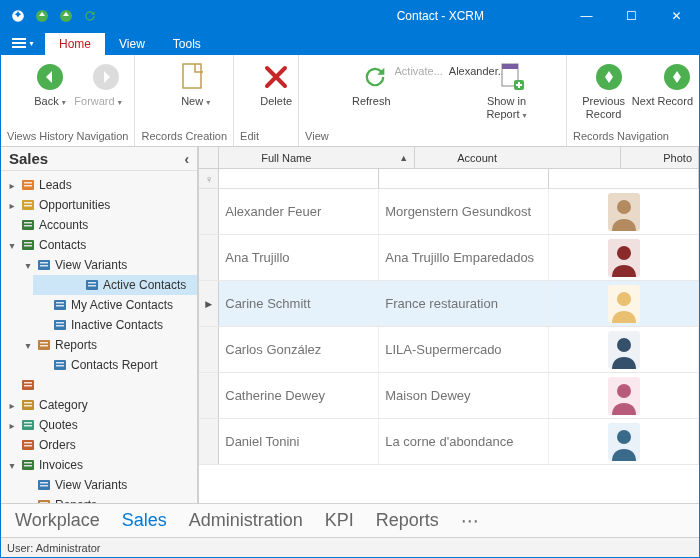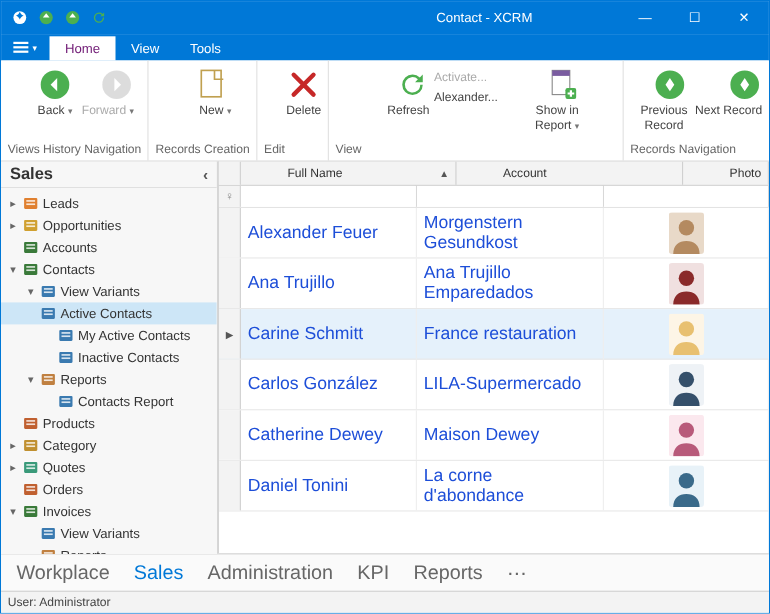--- a/index.html
+++ b/index.html
@@ -11,33 +11,33 @@
   .titlebar .quick { display: flex; align-items: center; gap: 2px; padding-left: 6px; }
   .titlebar .quick .qa { width: 22px; height: 22px; display: flex; align-items: center; justify-content: center; cursor: pointer; }
   .titlebar .title-text { flex: 1; text-align: right; padding-right: 80px; }
   .titlebar .winbtns { display: flex; }
   .titlebar .winbtns .wb { width: 45px; height: 30px; display: flex; align-items: center; justify-content: center; cursor: pointer; }
 
   
   .tabstrip { height: 24px; background: #0078d7; display: flex; align-items: flex-end; font-size: 12px; }
   .filemenu { width: 44px; height: 24px; display: flex; align-items: center; justify-content: center; gap: 3px; color: #fff; cursor: pointer; padding: 0 6px; }
   .rtab { padding: 4px 14px 4px 14px; color: #fff; cursor: pointer; }
-  .rtab.active { background: #fff; color: #701a75; }
+  .rtab.active { background: #fff; color: #b91c1c; }
 
   
   .ribbon { height: 92px; background: #fff; border-bottom: 1px solid #d0d0d0; display: flex; }
   .group { display: flex; flex-direction: column; border-right: 1px solid #e0e0e0; padding: 2px 6px 0 6px; }
   .group .buttons { flex: 1; display: flex; align-items: flex-start; justify-content: center; gap: 4px; padding-top: 2px; }
   .group .glabel { font-size: 11px; color: #666; padding: 2px 0 4px 0; white-space: nowrap; }
   .rbtn { display: flex; flex-direction: column; align-items: flex-end; width: 52px; padding-top: 2px; cursor: pointer; }
   .rbtn .bic { width: 32px; height: 32px; display: flex; align-items: center; justify-content: center; }
   .rbtn .blbl { font-size: 11px; color: #444; text-align: center; line-height: 1.15; margin-top: 2px; white-space: pre; }
   .rbtn.disabled .blbl { color: #aaa; }
   .rbtn.disabled .bic svg { opacity: .35; }
-  .smallstack { display: flex; flex-direction: column; gap: 2px; padding-top:4px; width: 80px; }
+  .smallstack { display: flex; flex-direction: row; gap: 2px; padding-top:4px; width: 80px; }
   .smallbtn { font-size: 11px; color: #444; display:flex; align-items:center; gap:4px; cursor:pointer; padding:2px 2px; }
   .smallbtn.disabled { color:#aaa; }
   .caret { font-size: 8px; color:#777; }
 
   
   .main { flex: 1; display: flex; min-height: 0; }
 
   
   .nav { width: 210px; border-right: 1px solid #d0d0d0; display: flex; flex-direction: column; background:#f7f7f7; }
   .nav-head { height: 24px; display: flex; align-items: center; justify-content: space-between; padding: 0 8px; font-size: 15px; font-weight: 600; color:#333; border-bottom: 1px solid #e0e0e0; background:#f7f7f7;}
@@ -53,21 +53,21 @@
   .cols { display:flex; height:22px; background:#f3f3f3; border-bottom:1px solid #d0d0d0; font-size:11px; color:#333;gap:36px;}
   .cell-indicator { width:20px; border-right:1px solid #d0d0d0; flex:none; background:#f3f3f3;}
   .col { display:flex; align-items:center; padding:0 6px; border-right:1px solid #d0d0d0; cursor:pointer; position:relative;}
   .col.full { width:160px; flex:none;}
   .col.acct { width:170px; flex:none;}
   .col.photo { flex:1;}
   .filterrow { display:flex; height:20px; border-bottom:1px solid #e0e0e0; font-size:11px;}
   .filterrow .cell-indicator { display:flex; align-items:center; justify-content:center; color:#888;}
   .filterrow input { border:none; width:100%; height:100%; padding:0 6px; font-size:11px; outline:none;}
   .rows { flex:1; overflow:hidden;}
-  .row { display:flex; height:46px; border-bottom:1px solid #e8e8e8; font-size:16px; color:#1d4ed8;}
+  .row { display:flex; height:46px; border-bottom:1px solid #e8e8e8; font-size:13px; color:#737373;}
   .row .cell-indicator { display:flex; align-items:center; justify-content:center; color:#666; background:#f3f3f3; border-right:1px solid #d0d0d0;}
   .row .c { display:flex; align-items:center; padding:0 6px; border-right:1px solid #eee;}
   .row .c.full { width:160px; flex:none;}
   .row .c.acct { width:170px; flex:none;}
   .row .c.photo { flex:1; justify-content:center;}
   .row.selected { background:#e5f1fb; }
   .row.selected .cell-indicator::before { content:"▶"; font-size:9px; color:#555;}
   .avatar { width:32px; height:38px; border-radius:3px; display:flex; align-items:flex-end; justify-content:center; overflow:hidden;}
 
   
@@ -302,21 +302,21 @@
             <span class="exp">▾</span>
             <span class="nic">
               <svg width="14" height="14">
                 <rect x="1" y="2" width="12" height="10" rx="1" fill="#3a7ab0"></rect>
                 <rect x="3" y="4" width="8" height="1.5" fill="#fff" opacity=".8"></rect>
                 <rect x="3" y="7" width="8" height="1.5" fill="#fff" opacity=".8"></rect>
               </svg>
             </span>
             <span class="nlbl">View Variants</span>
           </div>
-          <div class="node sel" style="padding-left: 20px;">
+          <div class="node sel" style="padding-left: 36px; margin-left: 32px;">
             <span class="exp"></span>
             <span class="nic">
               <svg width="14" height="14">
                 <rect x="1" y="2" width="12" height="10" rx="1" fill="#3a7ab0"></rect>
                 <rect x="3" y="4" width="8" height="1.5" fill="#fff" opacity=".8"></rect>
                 <rect x="3" y="7" width="8" height="1.5" fill="#fff" opacity=".8"></rect>
               </svg>
             </span>
             <span class="nlbl">Active Contacts</span>
           </div>
@@ -366,21 +366,20 @@
           </div>
           <div class="node" style="padding-left: 4px;">
             <span class="exp"></span>
             <span class="nic">
               <svg width="14" height="14">
                 <rect x="1" y="2" width="12" height="10" rx="1" fill="#c06030"></rect>
                 <rect x="3" y="4" width="8" height="1.5" fill="#fff" opacity=".8"></rect>
                 <rect x="3" y="7" width="8" height="1.5" fill="#fff" opacity=".8"></rect>
               </svg>
             </span>
-            <span class="nlbl">Products</span>
           </div>
           <div class="node" style="padding-left: 4px;">
             <span class="exp">▸</span>
             <span class="nic">
               <svg width="14" height="14">
                 <rect x="1" y="2" width="12" height="10" rx="1" fill="#c09030"></rect>
                 <rect x="3" y="4" width="8" height="1.5" fill="#fff" opacity=".8"></rect>
                 <rect x="3" y="7" width="8" height="1.5" fill="#fff" opacity=".8"></rect>
               </svg>
             </span>

